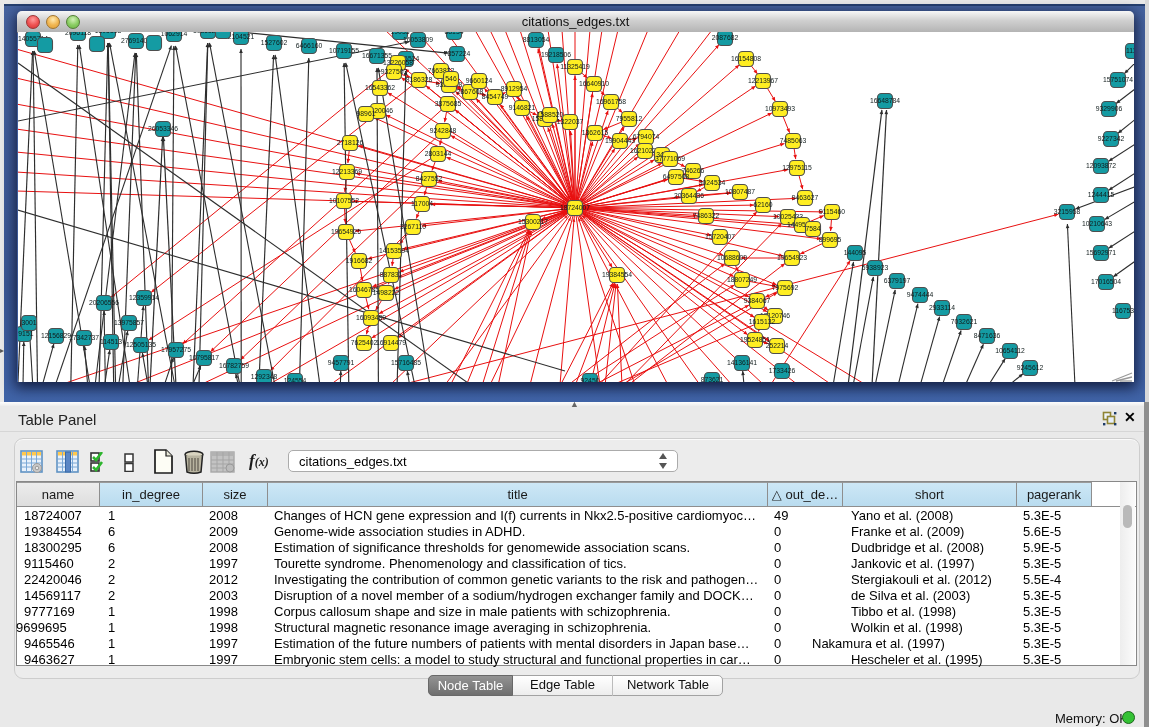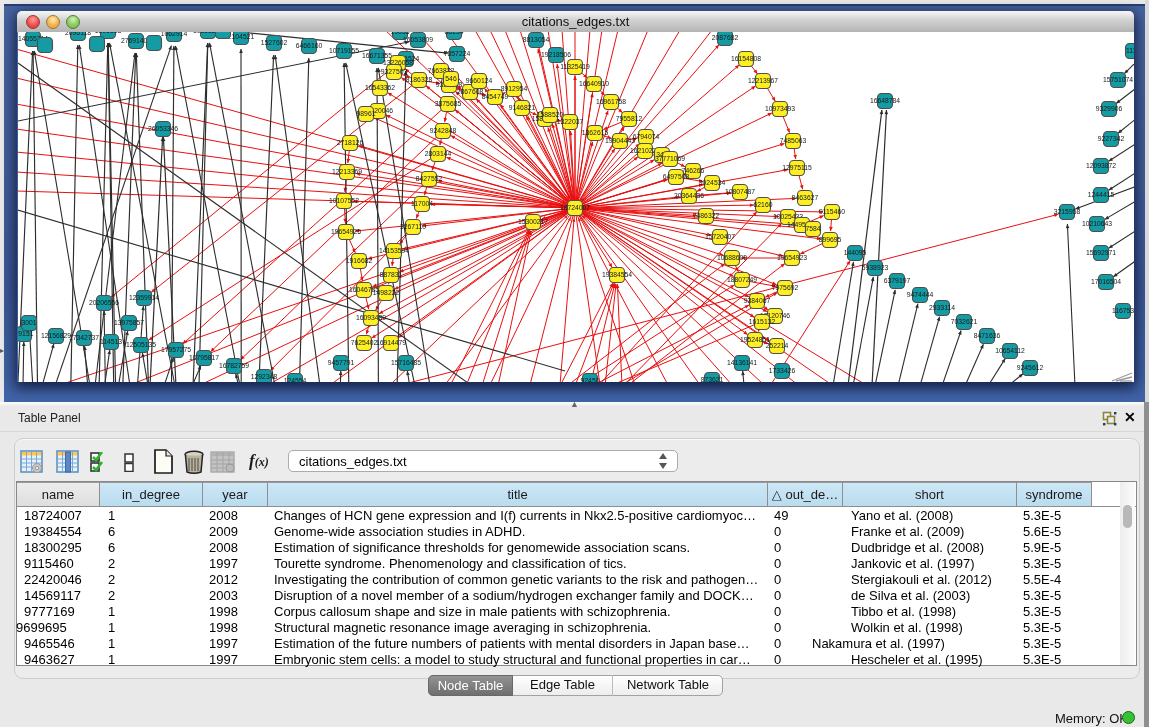--- a/index.html
+++ b/index.html
@@ -815,21 +815,21 @@
 <line x1="1094" y1="349" x2="1114" y2="341" stroke="#9a9a9a" stroke-width="1.3"></line>
 </svg>
   </div>
 </div>
 
 <div class="abs" style="left:0px;top:346px;font-size:8px;color:#555">▸</div>
 
 <div class="abs" style="left:0;top:402px;width:1149px;height:4px;background:linear-gradient(#fdfdfd,#ececec)"></div>
 <div class="abs" style="left:570px;top:399px;font-size:9px;color:#666">▲</div>
 
-<div class="abs" style="left:18px;top:411px;font-size:12px;color:#222">Table Panel</div>
+<div class="abs" style="left:18px;top:411px;font-size:15px;color:#222">Table Panel</div>
 <svg class="abs" style="left:1102px;top:411px" width="15" height="15" viewBox="0 0 15 15">
  <rect x="1.5" y="1.5" width="7" height="7" fill="#eef4fb" stroke="#8f8433" stroke-width="1.6"></rect>
  <rect x="5.5" y="5.5" width="7" height="7" fill="#e5eefa" stroke="#8f8433" stroke-width="1.6"></rect>
  <rect x="12" y="1" width="2.4" height="2.4" fill="#1c3a66"></rect>
  <rect x="1" y="12" width="2.4" height="2.4" fill="#1c3a66"></rect>
  <rect x="12" y="12" width="2.4" height="2.4" fill="#1c3a66"></rect>
 </svg>
 <div class="abs" style="left:1124px;top:409px;font-size:14px;font-weight:bold;color:#000">✕</div>
 <div class="abs" style="left:0;top:431px;width:1149px;height:1px;background:#d6d6d6"></div>
 
@@ -895,25 +895,25 @@
 <div class="abs" style="left:288px;top:450px;width:390px;height:22px;background:#fff;border:1px solid #ababab;border-radius:5px;box-sizing:border-box"></div>
 <div class="abs" style="left:299px;top:454px;font-size:13px;color:#000">citations_edges.txt</div>
 <svg class="abs" style="left:658px;top:452px" width="10" height="18" viewBox="0 0 10 18">
  <polygon points="5,1 9,7 1,7" fill="#555"></polygon>
  <polygon points="5,17 9,11 1,11" fill="#555"></polygon>
 </svg>
 
 <div class="abs" style="left:16px;top:481px;width:1121px;height:185px;background:#fff;border:1px solid #888;box-sizing:border-box"></div>
 <div class="hcell" style="left:17px;width:83px;background:linear-gradient(#ececec,#dedede)">name</div>
 <div class="hcell" style="left:100px;width:103px;background:linear-gradient(#cde7f6,#b9dcef)">in_degree</div>
-<div class="hcell" style="left:203px;width:65px;background:linear-gradient(#cde7f6,#b9dcef)">year</div>
+<div class="hcell" style="left:203px;width:65px;background:linear-gradient(#cde7f6,#b9dcef)">size</div>
 <div class="hcell" style="left:268px;width:500px;background:linear-gradient(#cde7f6,#b9dcef)">title</div>
 <div class="hcell" style="left:768px;width:75px;background:linear-gradient(#cde7f6,#b9dcef)">△ out_de…</div>
 <div class="hcell" style="left:843px;width:174px;background:linear-gradient(#cde7f6,#b9dcef)">short</div>
-<div class="hcell" style="left:1017px;width:75px;background:linear-gradient(#cde7f6,#b9dcef)">syndrome</div>
+<div class="hcell" style="left:1017px;width:75px;background:linear-gradient(#cde7f6,#b9dcef)">pagerank</div>
 <div class="abs" style="left:17px;top:506px;width:1119px;height:1px;background:#8e8e8e"></div>
 <div class="cell" style="left:24px;top:508px">18724007</div>
 <div class="cell" style="left:108px;top:508px">1</div>
 <div class="cell" style="left:209px;top:508px">2008</div>
 <div class="cell" style="left:274px;top:508px">Changes of HCN gene expression and I(f) currents in Nkx2.5-positive cardiomyoc…</div>
 <div class="cell" style="left:774px;top:508px">49</div>
 <div class="cell" style="left:851px;top:508px">Yano et al. (2008)</div>
 <div class="cell" style="left:1023px;top:508px">5.3E-5</div>
 <div class="cell" style="left:24px;top:524px">19384554</div>
 <div class="cell" style="left:108px;top:524px">6</div>

